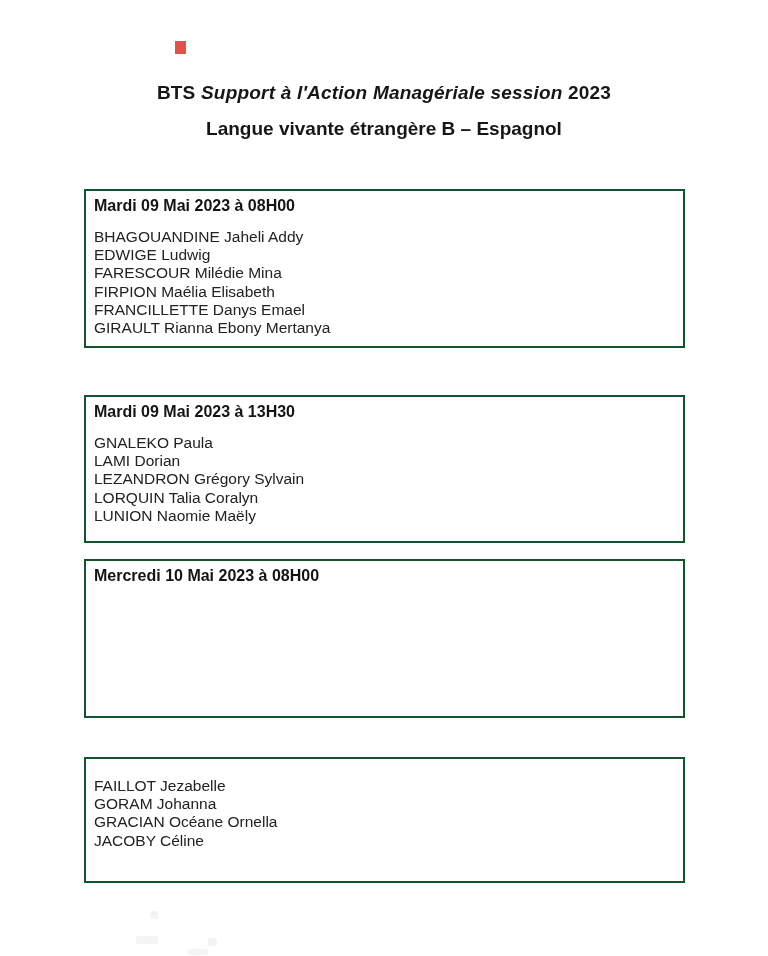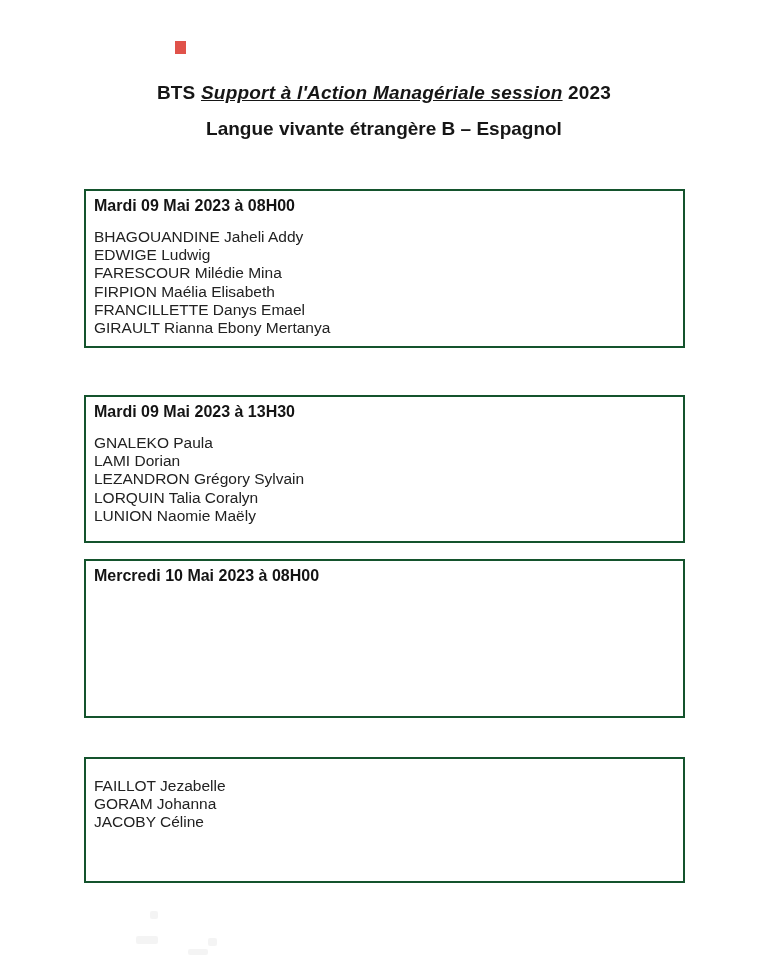--- a/index.html
+++ b/index.html
@@ -33,21 +33,21 @@
     text-align: center;
   }
   .doc-title {
     margin: 0;
     font-size: 19px;
     line-height: 22px;
     font-weight: bold;
     letter-spacing: 0.2px;
     color: #161616;
   }
-  .doc-title .it { font-style: italic; text-decoration: underline; }
+  .doc-title .it { font-style: italic; }
   .doc-subtitle {
     margin: 14px 0 0 0;
     font-size: 19px;
     line-height: 22px;
     font-weight: bold;
     color: #161616;
   }
   
   .session-box {
     position: absolute;
@@ -125,20 +125,21 @@
   </section>
 
   <section class="session-box" style="top: 559px; height: 159px;">
     <h3 class="session-header">Mercredi 10 Mai 2023 à 08H00</h3>
   </section>
 
   <section class="session-box" style="top: 757px; height: 126px;">
     <ul class="candidate-list">
           <li>FAILLOT Jezabelle</li>
           <li>GORAM Johanna</li>
+          <li>GRACIAN Océane Ornella</li>
           <li>JACOBY Céline</li>
         </ul>
   </section>
 </div>
 
   <div class="smudge s1"></div>
   <div class="smudge s2"></div>
   <div class="smudge s3"></div>
   <div class="smudge s4"></div>
 

